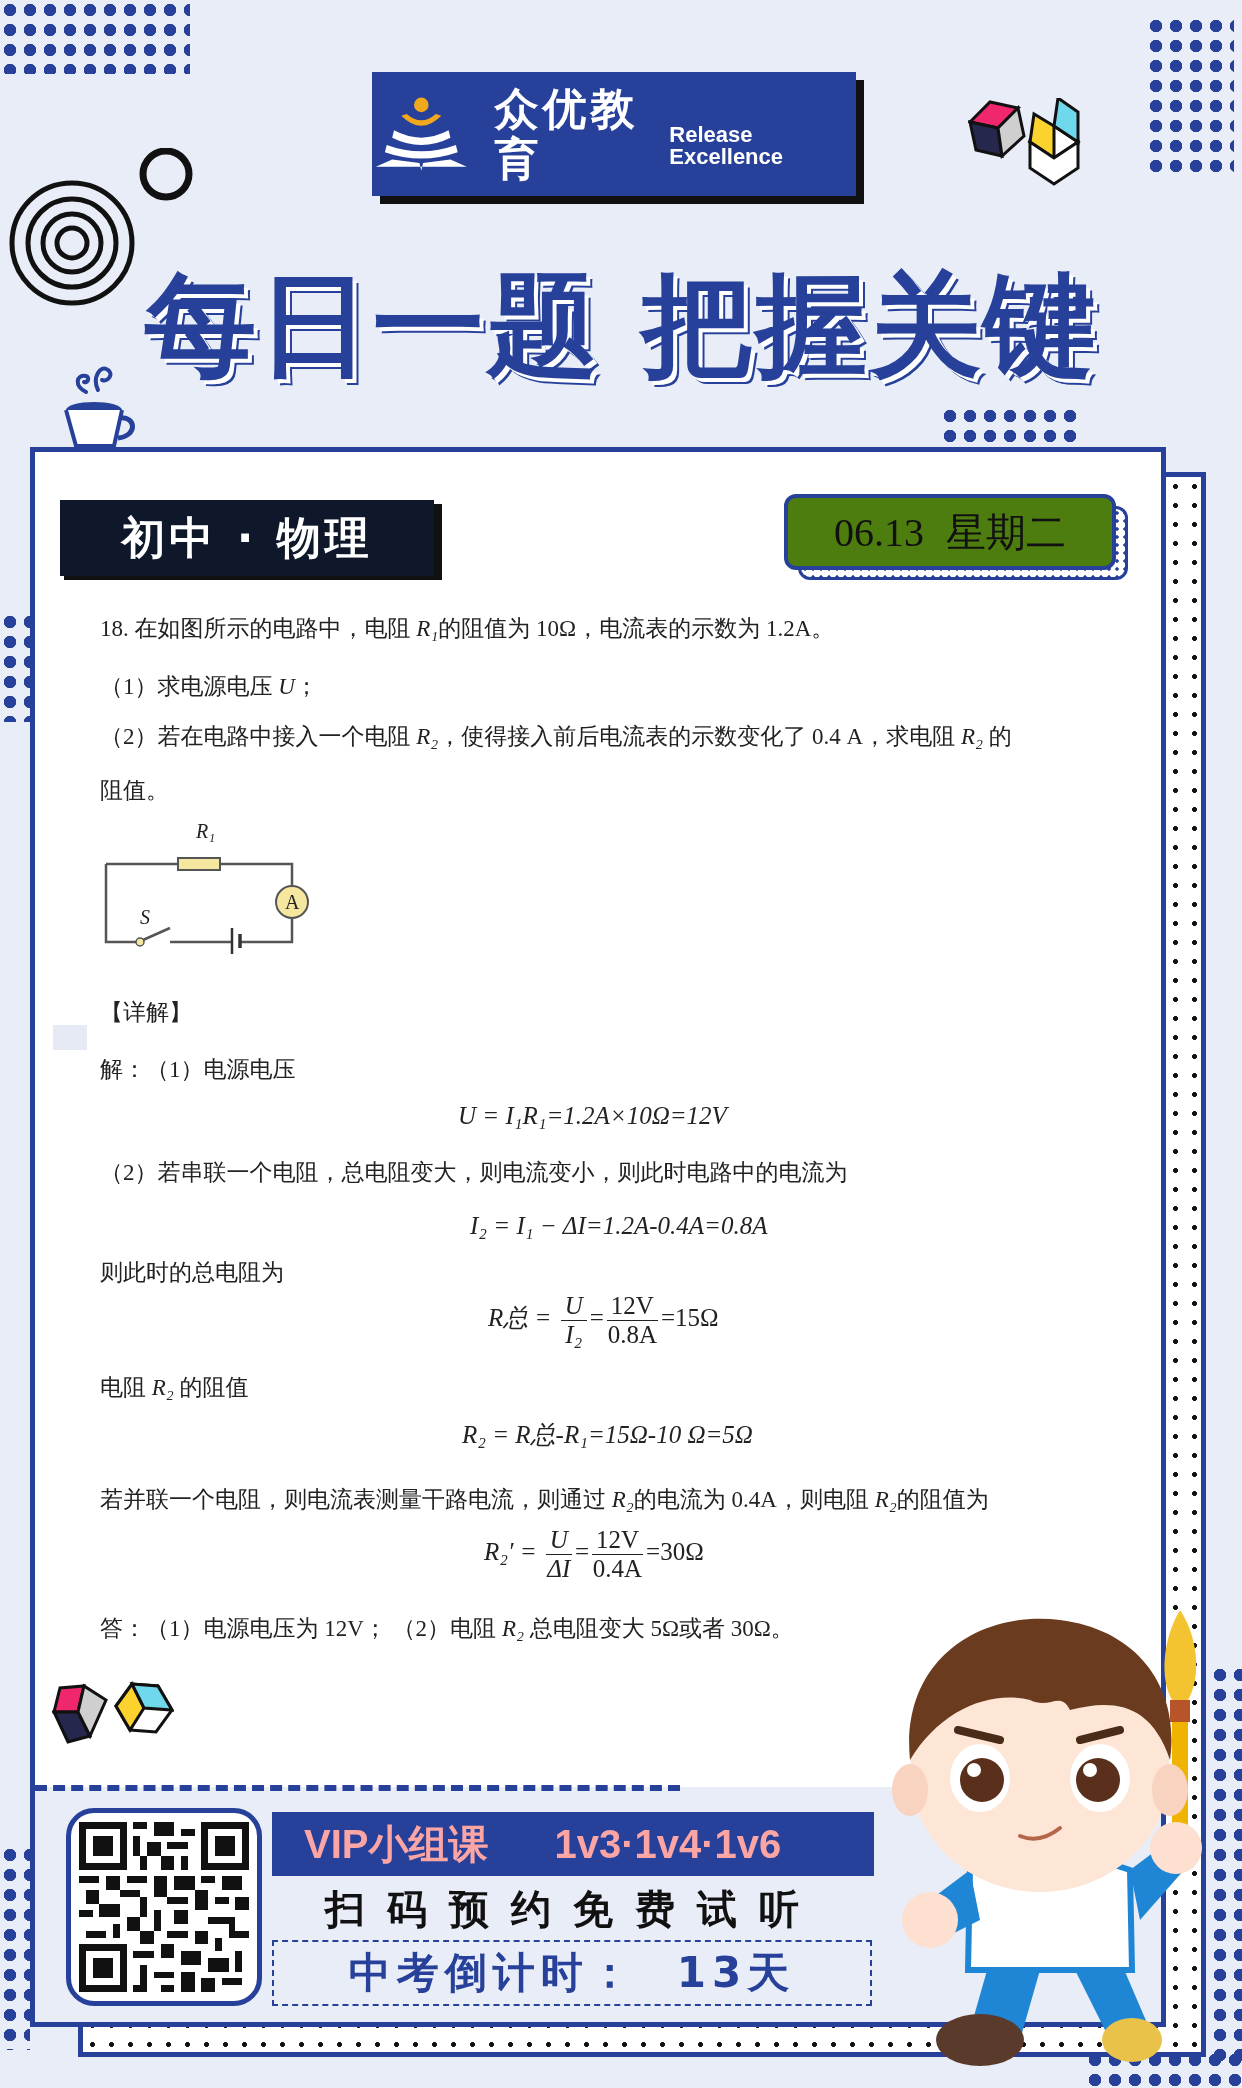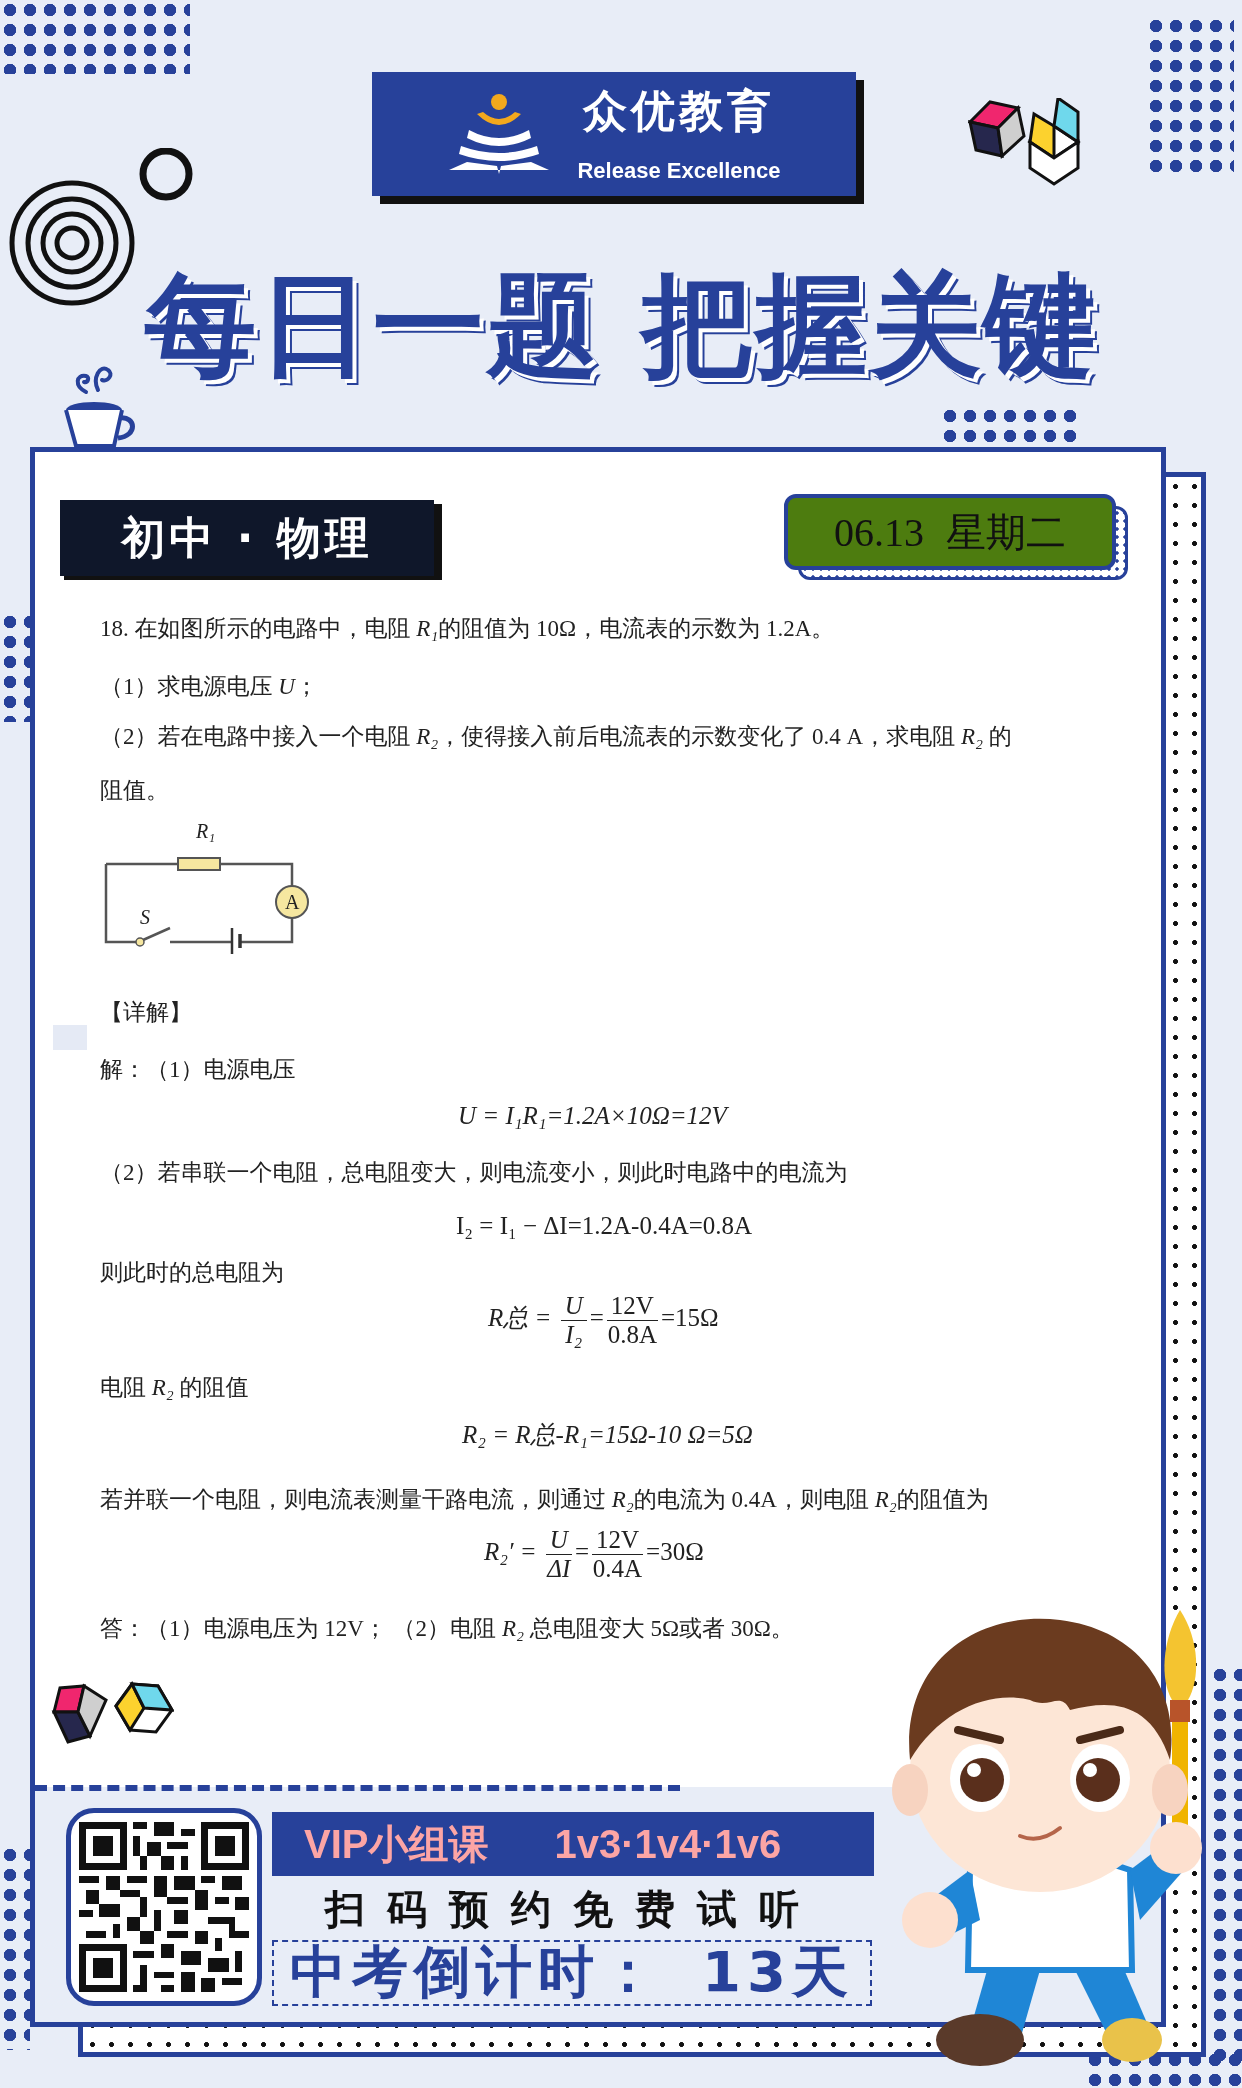--- a/index.html
+++ b/index.html
@@ -19,21 +19,21 @@
     background-size: 20px 20px;
   }
 
   
   .logo-shadow { left: 380px; top: 80px; width: 484px; height: 124px; background: #111; }
   .logo-box {
     left: 372px; top: 72px; width: 484px; height: 124px;
     background: #27419a; border: 2px solid #27419a;
     display: flex; align-items: center; justify-content: center; gap: 26px;
   }
-  .logo-text { display: flex; flex-direction: column; align-items: center; color: #fff; }
+  .logo-text { display: flex; flex-direction: row; align-items: center; color: #fff; }
   .logo-cn { font-family: "DejaVu Sans", sans-serif; font-weight: bold; font-size: 44px; letter-spacing: 4px; line-height: 50px; }
   .logo-en { font-family: "Liberation Sans", sans-serif; font-weight: bold; font-size: 22px; line-height: 22px; margin-top: 24px; }
 
   
   .headline {
     left: 0; width: 1242px; top: 260px; text-align: center;
     font-family: "DejaVu Sans", sans-serif; font-weight: bold;
     font-size: 112px; color: #27419a; letter-spacing: 2px;
     text-shadow: 4px 4px 0 #fff, 6px 6px 0 #27419a;
     line-height: 130px;
@@ -103,21 +103,21 @@
   }
   .scan {
     left: 272px; top: 1880px; width: 602px; height: 58px;
     font-family: "DejaVu Sans", sans-serif; font-weight: bold; font-size: 40px; color: #111;
     text-align: center; letter-spacing: 22px; line-height: 58px;
   }
   .countdown {
     left: 272px; top: 1940px; width: 600px; height: 66px;
     border: 2px dashed #27419a;
     display: flex; align-items: center; justify-content: center; gap: 40px;
-    font-family: "DejaVu Sans", sans-serif; font-weight: bold; font-size: 56px; color: #27419a;
+    font-family: "DejaVu Sans", sans-serif; font-weight: bold; font-size: 42px; color: #27419a;
     letter-spacing: 6px;
   }
 
   .mascot { left: 870px; top: 1600px; width: 345px; height: 480px; }
 </style>
 </head>
 <body>
 
 <div class="dots" style="left:0;top:0;width:190px;height:74px;"></div>
 <div class="dots" style="left:1146px;top:16px;width:88px;height:158px;"></div>
@@ -205,21 +205,21 @@
   <line x1="43" y1="122" x2="70" y2="110" stroke="#555" stroke-width="2.5"></line>
   <text x="40" y="106" font-family="Liberation Serif, serif" font-style="italic" font-size="20" fill="#222">S</text>
 </svg>
 
 <div class="abs faint-square"></div>
 
 <div class="q" style="top:998px;">【详解】</div>
 <div class="q" style="top:1055px;">解：（1）电源电压</div>
 <div class="formula" style="left:458px;top:1102px;font-style:italic;">U = I₁R₁=1.2A×10Ω=12V</div>
 <div class="q" style="top:1158px;">（2）若串联一个电阻，总电阻变大，则电流变小，则此时电路中的电流为</div>
-<div class="formula" style="left:456px;top:1212px;">I₂ = I₁ − ΔI=1.2A-0.4A=0.8A</div>
+<div class="formula" style="left:470px;top:1212px;font-style:italic;">I₂ = I₁ − ΔI=1.2A-0.4A=0.8A</div>
 <div class="q" style="top:1258px;">则此时的总电阻为</div>
 <div class="formula" style="left:488px;top:1292px;">
   <i>R总 =</i>
   <span class="frac">
       <i class="num">U</i>
       <i class="den">I₂</i>
     </span>=<span class="frac">
       <span class="num">12V</span>
       <span class="den">0.8A</span>
     </span><span>=15Ω</span>

